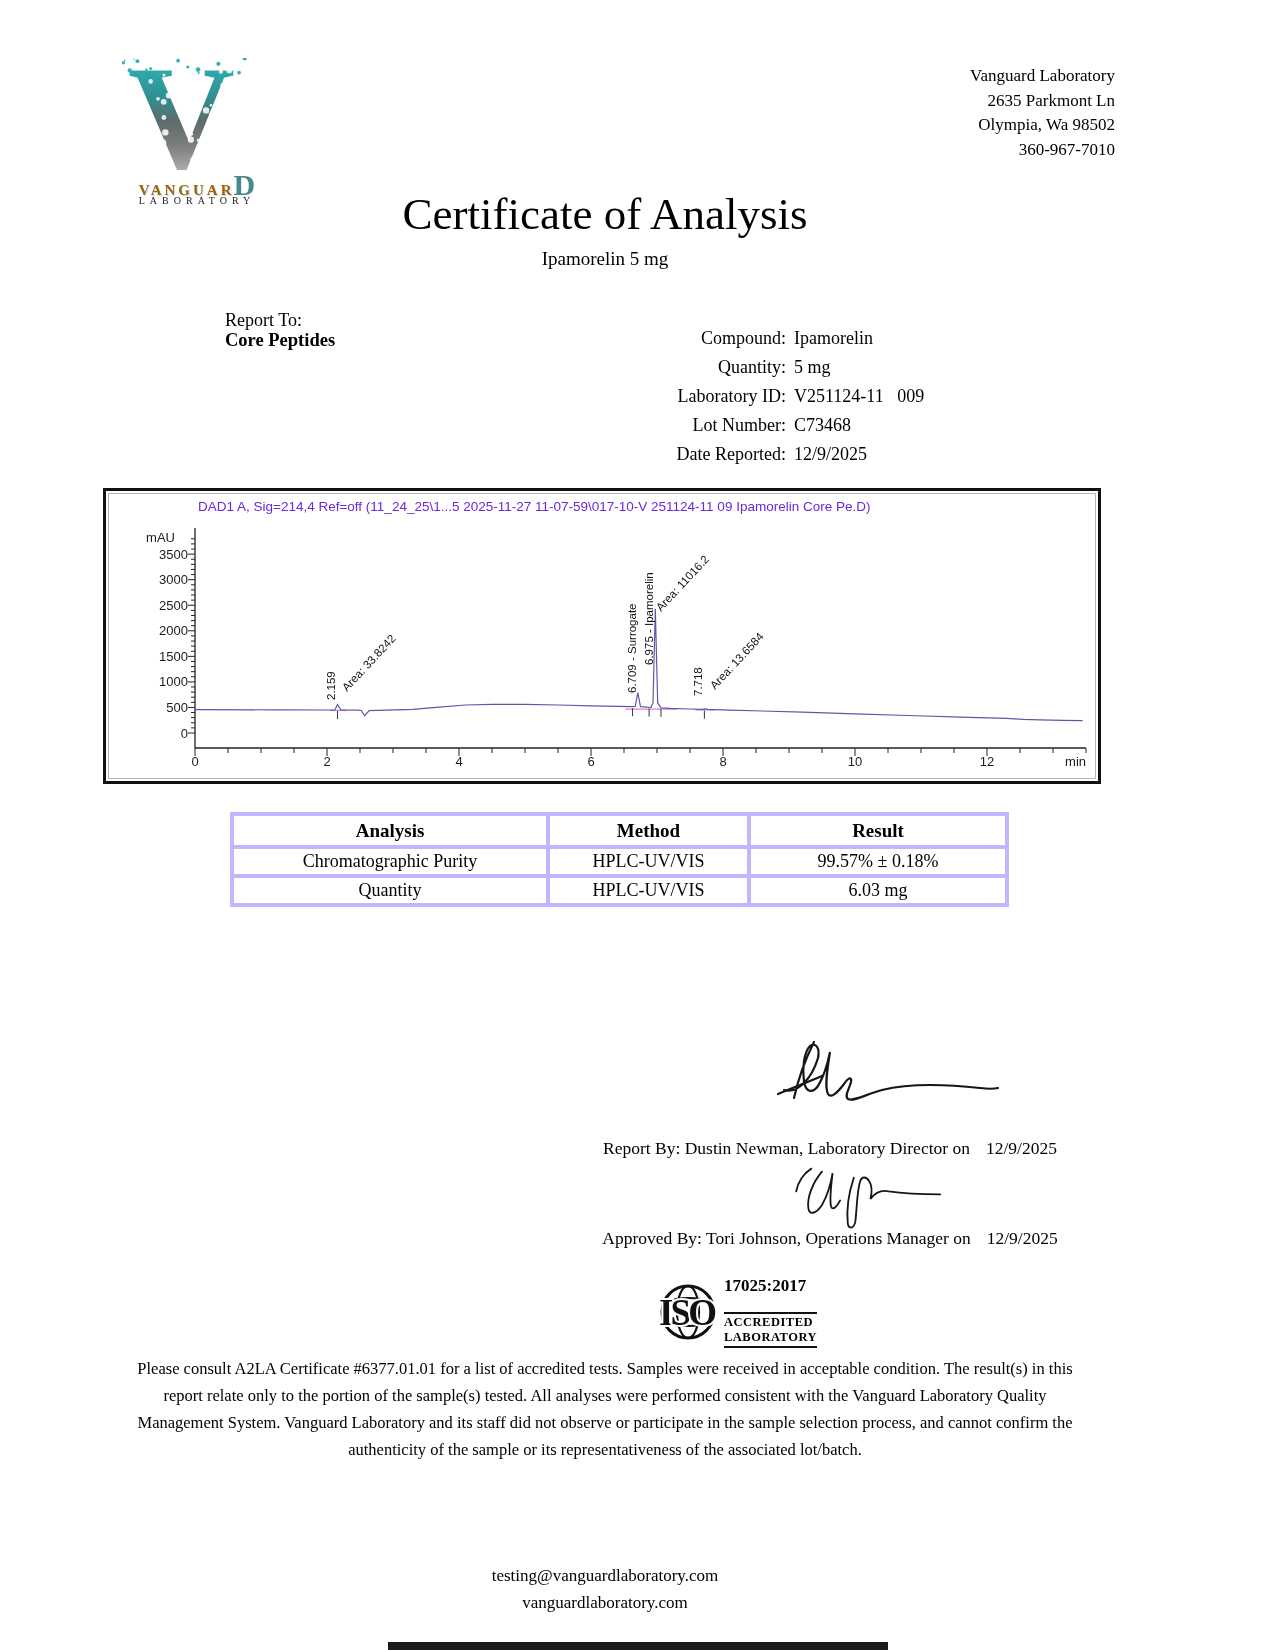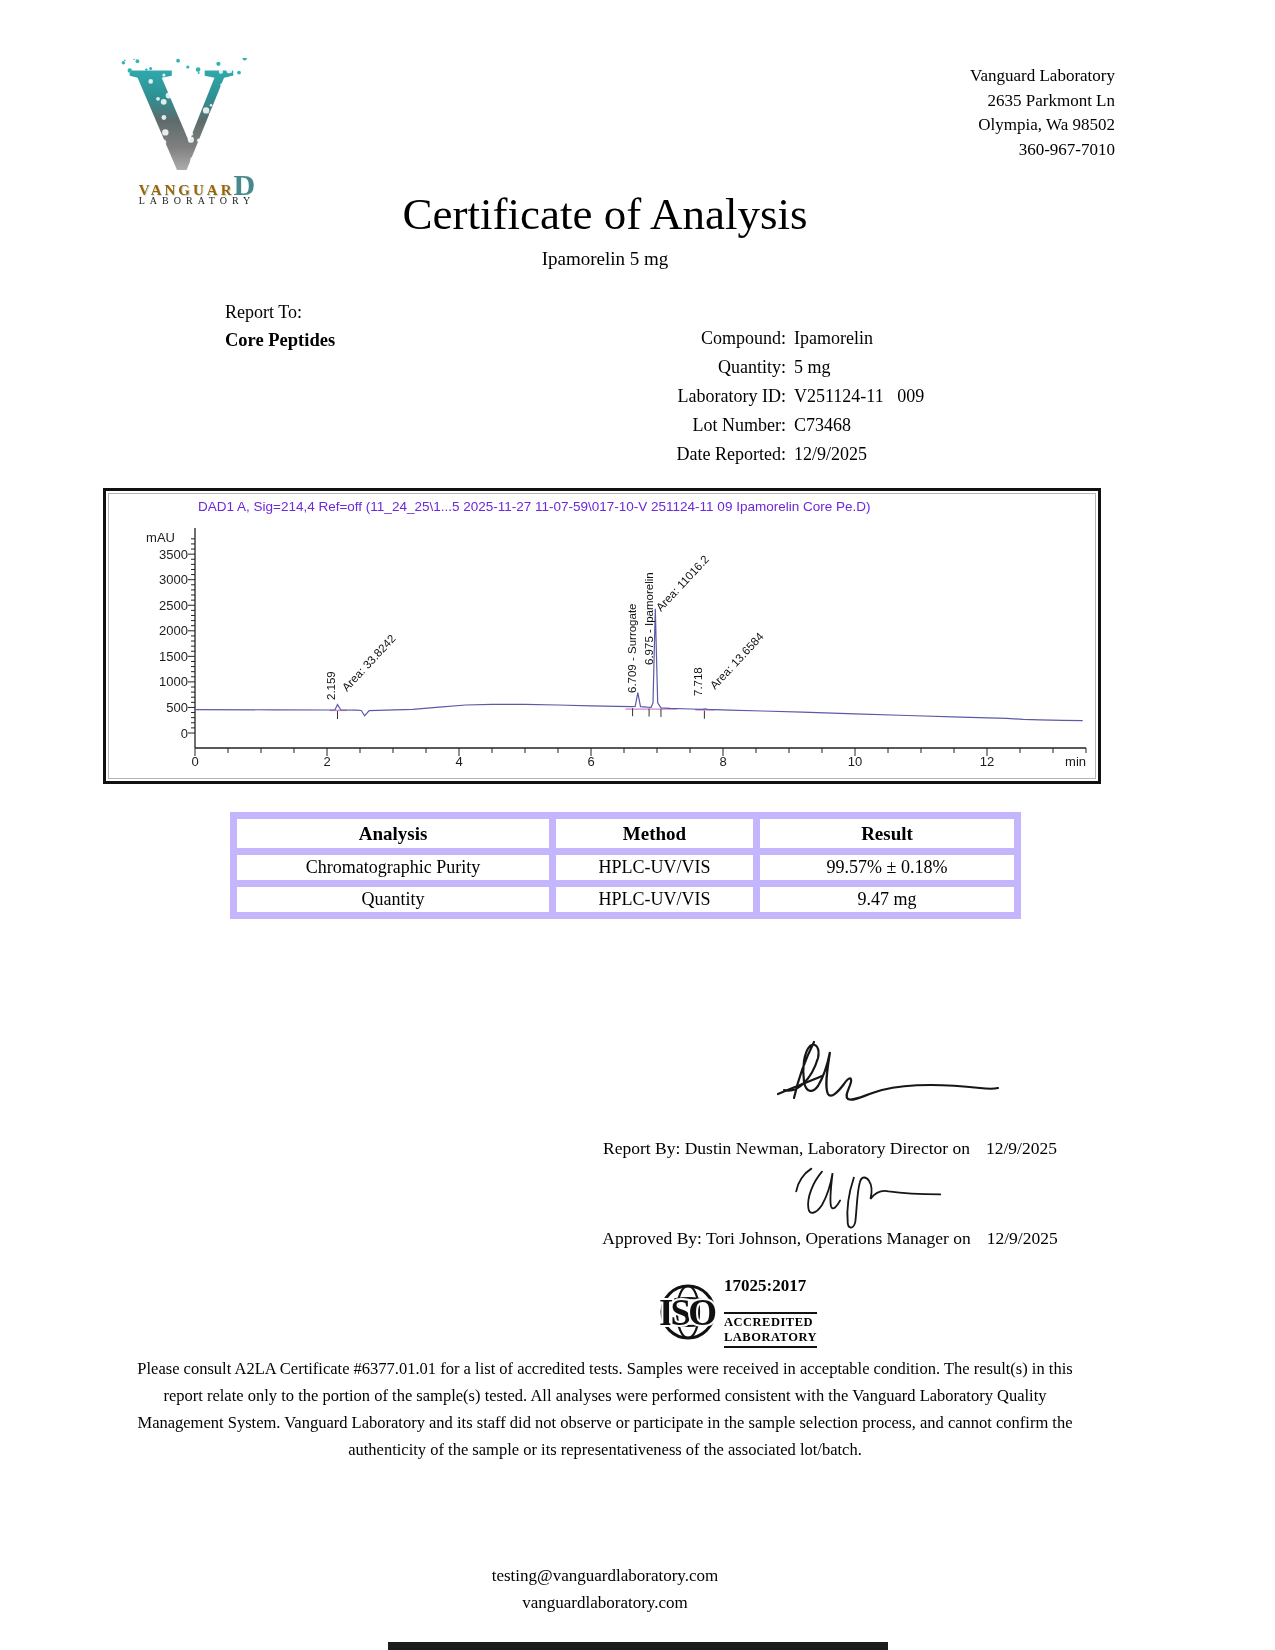--- a/index.html
+++ b/index.html
@@ -13,36 +13,36 @@
   .doc-subtitle{width:1090px;text-align:center;font-size:19px;}
 
   
   .logo-name-row{display:flex;justify-content:center;align-items:baseline;width:178px;}
   .logo-name-main{font-size:15px;font-weight:bold;letter-spacing:3px;color:#a16207;
                   text-shadow:1px 1px 0 #bfe3e4;}
   .logo-name-last{font-size:30px;font-weight:bold;color:#47898c;margin-left:-1px;}
   .logo-sub{width:178px;text-align:center;font-size:10px;letter-spacing:5px;color:#222;margin-top:-3px;}
 
   
-  .rinfo-label{font-size:18px;}
+  .rinfo-label{font-size:18px;margin-top:8px;}
   .rinfo-bold{font-size:18.5px;font-weight:bold;}
   .fields .frow{display:flex;height:29px;align-items:baseline;}
   .fields .flab{width:168px;text-align:right;font-size:18px;}
   .fields .fval{margin-left:8px;font-size:18px;white-space:pre;margin-top:28px;}
 
   
   .chart-box{border:3px solid #111;background:#fff;}
   .chart-inner-border{position:absolute;left:2px;top:2px;right:2px;bottom:2px;border:1px solid #b5b5b5;pointer-events:none;}
   .chart-title{font-family:"Liberation Sans",sans-serif;font-size:13.5px;color:#6d28d9;white-space:nowrap;}
   .axlbl{font-family:"Liberation Sans",sans-serif;font-size:13px;fill:#1c1c1c;}
   .pklbl{font-family:"Liberation Sans",sans-serif;font-size:11.5px;fill:#111;}
 
   
   table.results{border-collapse:collapse;}
-  table.results td,table.results th{border:7px solid #c4b5fd;text-align:center;padding:0 4px;}
+  table.results td,table.results th{border:4px solid #c4b5fd;text-align:center;padding:0 4px;}
   table.results th{font-size:19px;font-weight:bold;height:29px;}
   table.results td{font-size:18px;height:25px;}
   .col-analysis{width:304px;} .col-method{width:189px;} .col-result{width:246px;}
 
   
   .sig-line{width:860px;text-align:center;font-size:17.5px;}
   .sig-date{display:inline-block;margin-left:16px;}
 
   
   .iso-badge{display:flex;align-items:center;}
@@ -317,21 +317,21 @@
       <th class="col-result">Result</th>
     </tr>
     <tr>
       <td>Chromatographic Purity</td>
       <td>HPLC-UV/VIS</td>
       <td>99.57% ± 0.18%</td>
     </tr>
     <tr>
       <td>Quantity</td>
       <td>HPLC-UV/VIS</td>
-      <td>9.47 mg</td>
+      <td>6.03 mg</td>
     </tr>
   </tbody>
     </table>
 
   <svg class="abs" style="left:768px;top:1032px;" width="240" height="92" viewBox="0 0 240 92">
     <g fill="none" stroke="#161616" stroke-width="2.2" stroke-linecap="round">
       <path d="M10,62 C24,56 40,50 54,44"></path>
       <path d="M46,10 C38,26 30,48 26,66 M16,58 C30,62 44,46 50,26 C52,16 48,10 42,14 C36,20 34,36 36,50 C38,60 44,62 50,54 C56,44 60,30 62,20 C60,34 56,54 60,62 C63,67 70,60 76,52 C80,46 84,44 83,50 C81,58 76,64 80,67 C86,70 98,62 114,58 C142,51 176,52 212,56 C220,57 226,57 230,56"></path>
     </g>
   </svg>

